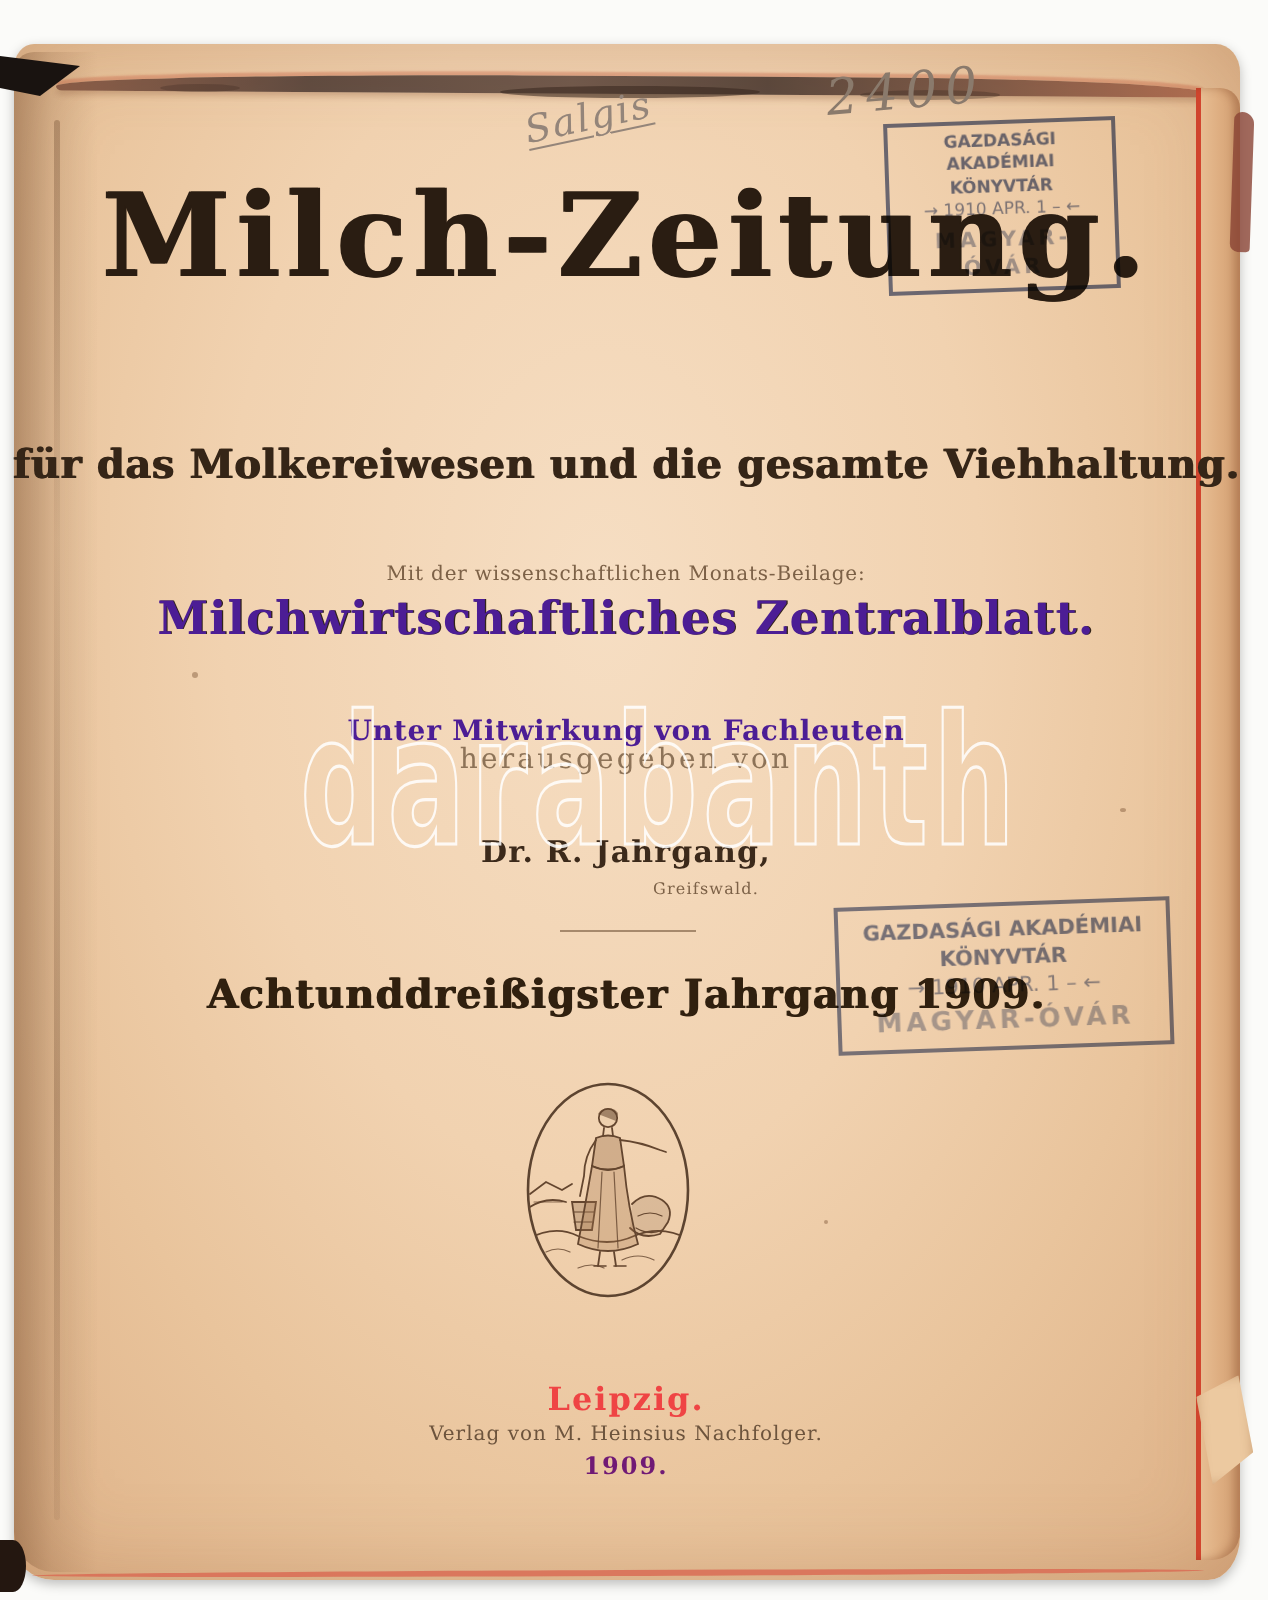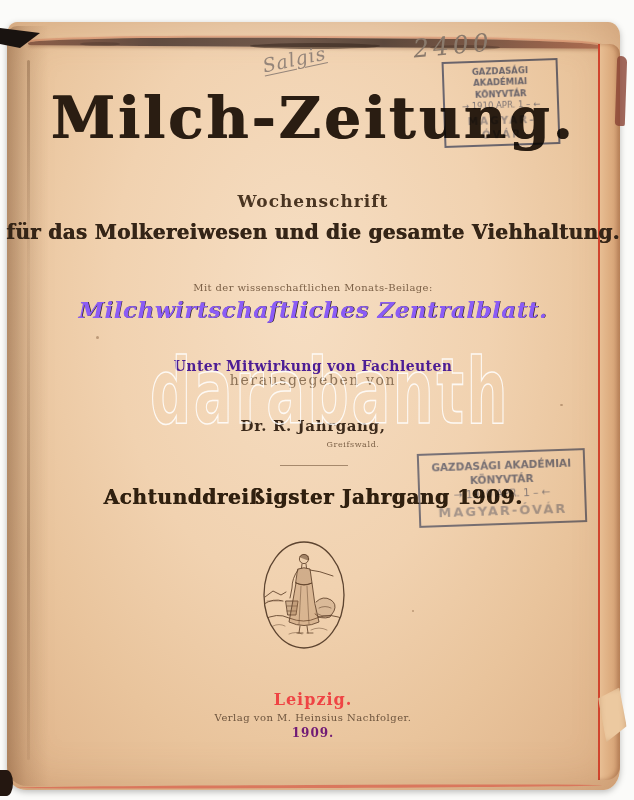--- a/index.html
+++ b/index.html
@@ -37,21 +37,21 @@
         transform:rotate(-3deg);}
   .speck{position:absolute;background:rgba(110,70,40,.4);border-radius:50%;}
   
   .tp-line{position:absolute;left:0;width:626px;text-align:center;white-space:nowrap;}
   .frak{font-weight:bold;}
   .t-title{top:84px;font-size:58px;letter-spacing:3px;color:#2a1d12;
         text-shadow:1px 0 0 #2a1d12;}
   .t-series{top:191px;font-size:17px;letter-spacing:1px;color:#4a3522;}
   .t-series2{top:220px;font-size:20px;letter-spacing:.3px;color:#352517;text-shadow:.6px 0 0 #352517;}
   .t-note{top:282px;font-size:10px;letter-spacing:.4px;color:#7c6147;}
-  .t-beilage{top:296px;font-size:23px;letter-spacing:.5px;color:#8b5cf6;text-shadow:.6px 0 0 #33241a;font-style:italic;}
+  .t-beilage{top:296px;font-size:23px;letter-spacing:.5px;color:#4c1d95;text-shadow:.6px 0 0 #33241a;}
   .t-mitw{top:358px;font-size:14px;letter-spacing:.4px;color:#4c1d95;}
   .t-hrsg{top:372px;font-size:14px;letter-spacing:1.6px;color:#8d7358;}
   .t-editor{top:417px;font-size:15px;letter-spacing:.6px;color:#3c2a1b;}
   .t-city-sm{top:440px;font-size:8px;letter-spacing:.6px;color:#7c6147;margin-left:40px;}
   .rule{position:absolute;left:280px;top:465px;width:68px;height:1px;background:rgba(125,95,68,.65);}
   .t-volume{top:485px;font-size:20px;letter-spacing:.6px;color:#30200f;text-shadow:.6px 0 0 #30200f;text-align:center;}
   .t-leipzig{top:690px;font-size:16px;letter-spacing:1px;color:#ef4444;}
   .t-publisher{top:712px;font-size:10px;letter-spacing:.5px;color:#6d543d;}
   .t-year{top:726px;font-size:12px;letter-spacing:1px;color:#701a75;}
   
@@ -98,21 +98,20 @@
   <div class="corner-bl"></div>
   <div class="flap"></div>
   <div class="speck" style="left:96px;top:336px;width:3px;height:3px;"></div>
   <div class="speck" style="left:560px;top:404px;width:3px;height:2px;"></div>
   <div class="speck" style="left:412px;top:610px;width:2px;height:2px;"></div>
 
   <div class="hand hand-word">Salgis</div>
   <div class="hand hand-price">2400</div>
 
   <div class="tp-line frak t-title">Milch-Zeitung.</div>
-  <div class="tp-line frak t-series">Wochenschrift</div>
   <div class="tp-line frak t-series2">für das Molkereiwesen und die gesamte Viehhaltung.</div>
   <div class="tp-line t-note">Mit der wissenschaftlichen Monats-Beilage:</div>
   <div class="tp-line frak t-beilage">Milchwirtschaftliches Zentralblatt.</div>
   <div class="tp-line frak t-mitw">Unter Mitwirkung von Fachleuten</div>
   <div class="tp-line t-hrsg">herausgegeben von</div>
   <div class="tp-line frak t-editor">Dr. R. Jahrgang,</div>
   <div class="tp-line t-city-sm">Greifswald.</div>
   <div class="rule"></div>
   <div class="tp-line frak t-volume">Achtunddreißigster Jahrgang 1909.</div>
   <div class="tp-line frak t-leipzig">Leipzig.</div>

